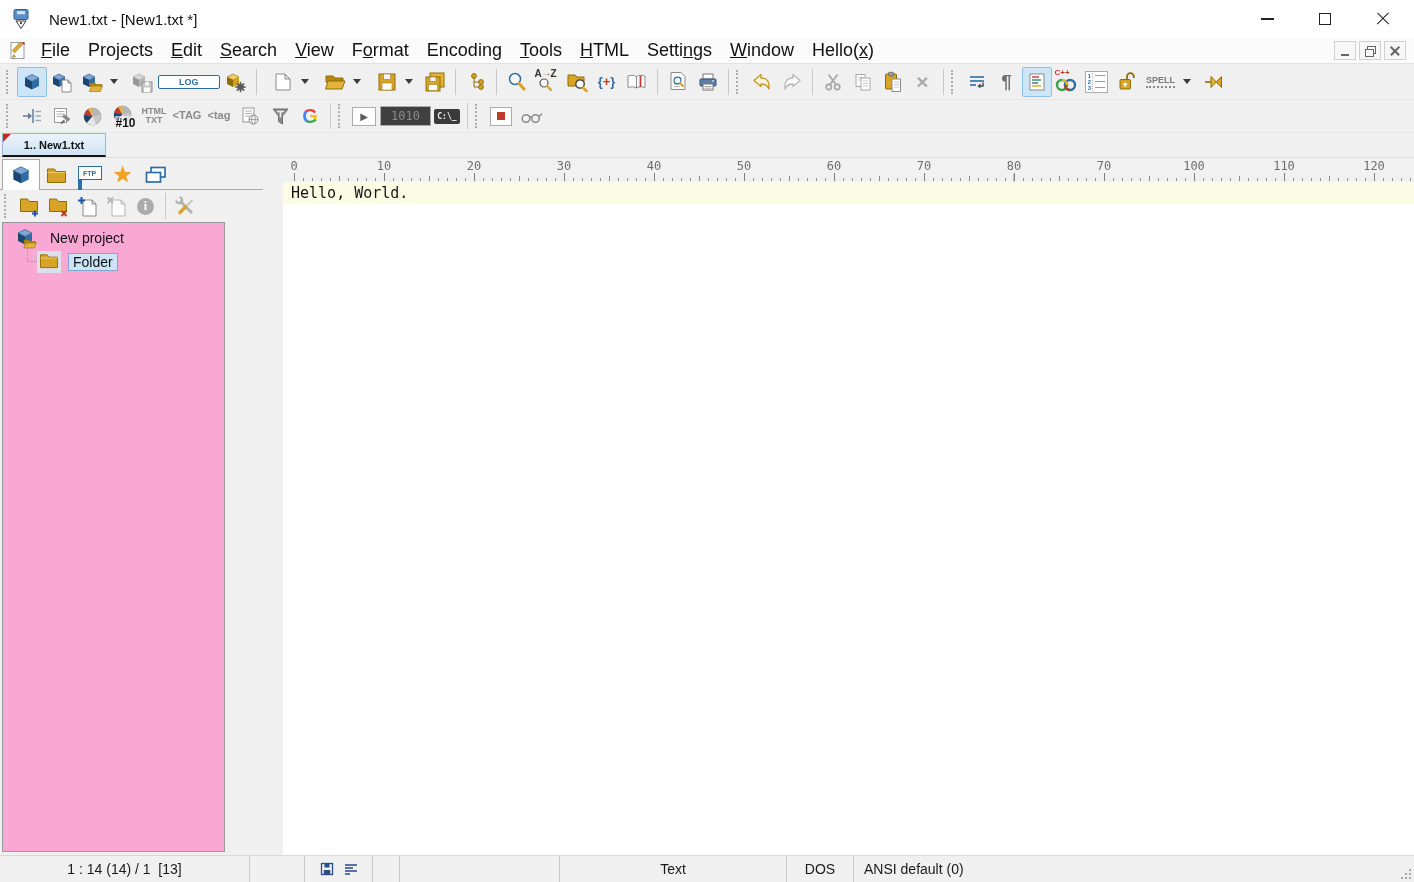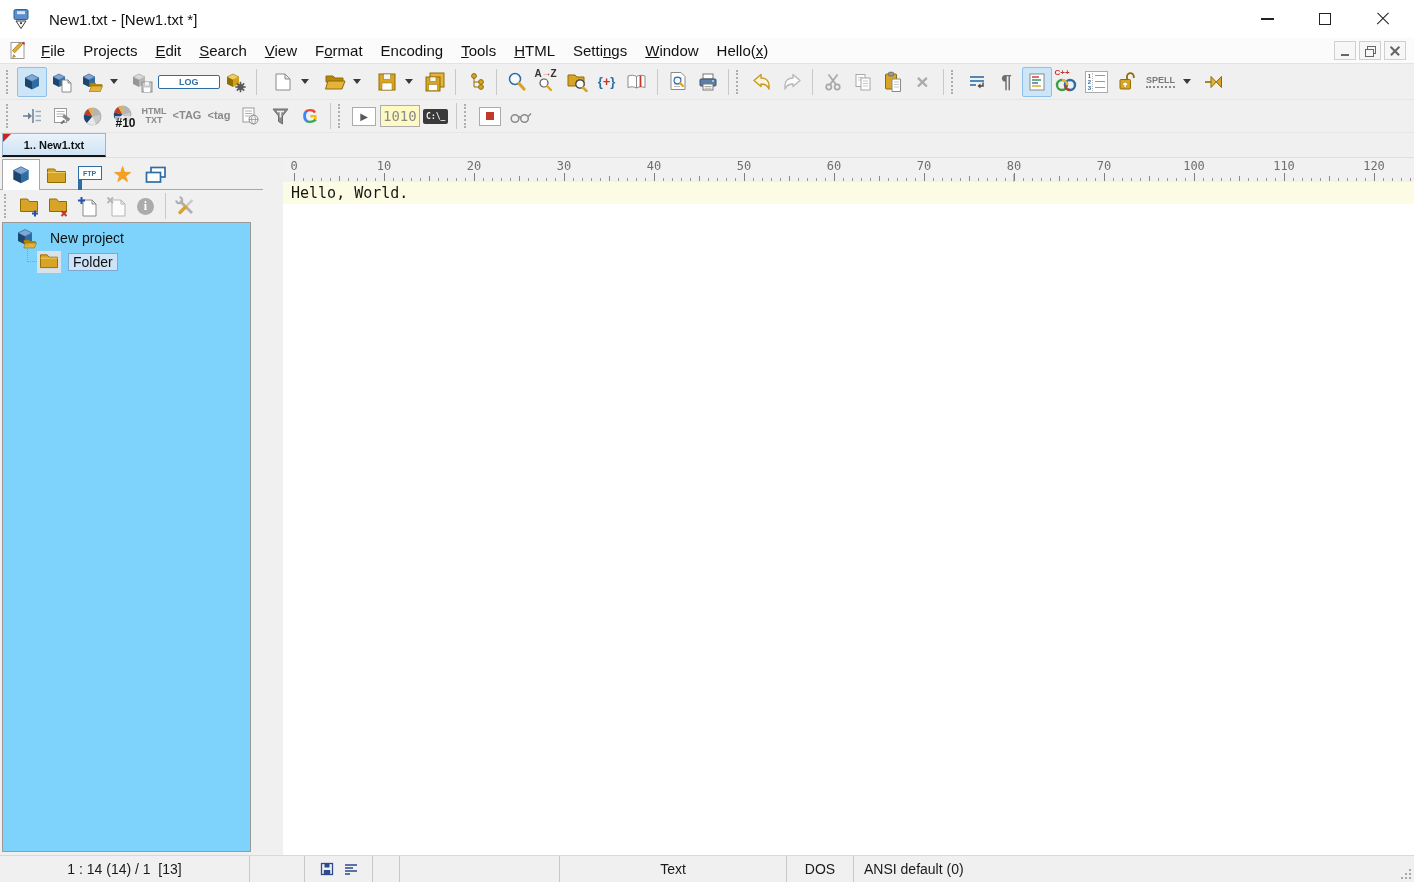--- a/index.html
+++ b/index.html
@@ -13,21 +13,21 @@
   .wbtn { width:58px; height:38px; display:flex; align-items:center; justify-content:center; }
   .glyph-min { width:13px; height:1.4px; background:#222; }
   .glyph-max { width:12px; height:12px; border:1.4px solid #222; }
   .glyph-close { position:relative; width:14px; height:14px; }
   .glyph-close:before,.glyph-close:after { content:""; position:absolute; left:-1px; top:6px; width:16px; height:1.4px; background:#222; }
   .glyph-close:before { transform:rotate(45deg);} .glyph-close:after { transform:rotate(-45deg);}
 
   
   .menubar { height:26px; background:#FBFBFB; display:flex; align-items:center; padding-left:8px; border-bottom:1px solid #E3E3E3; position:relative; }
   .docicon { margin-right:4px; display:flex; }
-  .mitem { padding:0 9px; font-size:15px; color:#111; height:26px; line-height:25px; }
+  .mitem { padding:0 9px; font-size:18px; color:#111; height:26px; line-height:25px; }
   .mitem .u { text-decoration:underline; }
   .mdictrls { position:absolute; right:8px; top:3px; display:flex; gap:3px; }
   .mdibtn { width:22px; height:19px; border:1px solid #CFCFCF; background:#F7F7F7; display:flex; align-items:center; justify-content:center; }
   .mdi-min { width:8px; height:2px; background:#666; margin-top:8px; }
   .mdi-restore { position:relative; width:10px; height:9px; }
   .mdi-restore:before { content:""; position:absolute; left:2px; top:0; width:7px; height:6px; border:1.3px solid #666; }
   .mdi-restore:after { content:""; position:absolute; left:0; top:3px; width:7px; height:6px; border:1.3px solid #666; background:#F7F7F7; }
   .mdi-close { position:relative; width:10px; height:10px; }
   .mdi-close:before,.mdi-close:after { content:""; position:absolute; left:-1px; top:4px; width:12px; height:1.6px; background:#666; }
   .mdi-close:before{transform:rotate(45deg);} .mdi-close:after{transform:rotate(-45deg);}
@@ -44,21 +44,21 @@
   .drop { width:14px; height:30px; display:flex; align-items:center; justify-content:center; flex:none; }
   .dtri { width:0; height:0; border-left:4px solid transparent; border-right:4px solid transparent; border-top:5px solid #3A3A3A; }
   .ticon { font-size:9px; font-weight:bold; color:#8A8A8A; letter-spacing:0; line-height:1.05; text-align:center; }
   .logbox { font-size:9px; font-weight:bold; color:#2E6DA4; border:1.5px solid #2E6DA4; border-radius:2px; padding:1px 20px; background:#fff; }
   .pilcrow { font-size:19px; color:#6E6E6E; font-weight:bold; }
   .xdel { font-size:21px; color:#ABABAB; font-weight:bold; line-height:1; }
   .braces { font-size:13px; font-weight:bold; color:#2E6DA4; }
   .braces .plus { color:#C0392B; }
   .spellbox { display:inline-block; font-size:9px; font-weight:bold; color:#7A7A7A; border-bottom:2px dotted #8A8A8A; padding-bottom:1px; }
   .consolebox { background:#3A3A3A; color:#F0F0F0; font-family:"DejaVu Sans Mono", monospace; font-size:8px; font-weight:bold; padding:3px 3px; border-radius:2px; }
-  .binbox { border:1px solid #ABABAB; background:#fef9c3; color:#8A8A8A; font-family:"DejaVu Sans Mono", monospace; font-size:14px; padding:2px 2px; }
+  .binbox { border:1px solid #ABABAB; background:#404040; color:#8A8A8A; font-family:"DejaVu Sans Mono", monospace; font-size:12px; padding:2px 10px; }
   .playbox { border:1px solid #ABABAB; background:#fff; width:24px; height:19px; display:flex; align-items:center; justify-content:center; color:#5A5A5A; font-size:10px; }
   .recbox { border:1px solid #ABABAB; background:#fff; width:22px; height:19px; display:flex; align-items:center; justify-content:center; }
   .recsq { width:8px; height:8px; background:#C0392B; }
   .g { font-weight:bold; font-size:20px; color:#4285F4; font-family:"Liberation Sans", sans-serif; }
   @supports ((-webkit-background-clip:text)) {
     .g { background:conic-gradient(from -40deg,#EA4335 0 90deg,#FBBC05 90deg 160deg,#34A853 160deg 260deg,#4285F4 260deg 360deg); -webkit-background-clip:text; color:transparent; }
   }
   .azicon { position:relative; width:24px; height:24px; }
   .azicon .a { position:absolute; left:0; top:-2px; font-size:10px; font-weight:bold; color:#333; }
   .azicon .ar { position:absolute; left:7px; top:-3px; font-size:10px; font-weight:bold; color:#C0392B; }
@@ -84,21 +84,21 @@
   .ptabs { position:absolute; left:0; top:0; width:263px; height:32px; display:flex; align-items:flex-end; border-bottom:1px solid #A8A8A8; padding-left:2px; }
   .ptab { width:33px; height:28px; display:flex; align-items:center; justify-content:center; }
   .ptab.active { width:38px; height:31px; background:#fff; border:1px solid #A8A8A8; border-bottom:none; margin-bottom:-1px; }
   .ptab .star { color:#F6A21E; font-size:22px; text-shadow:0 0 1px #C8831A; }
   .ftpmon { position:relative; width:24px; height:18px; }
   .ftpmon .scr { width:24px; height:14px; border:1.6px solid #2E6DA4; background:#fff; display:flex; align-items:center; justify-content:center; font-size:7px; font-weight:bold; color:#2E6DA4; }
   .ftpmon .stand { margin:0 auto; width:10px; height:3px; border-left:2px solid #2E6DA4; border-right:2px solid #2E6DA4; border-bottom:2px solid #2E6DA4; }
   .ptoolbar { position:absolute; left:0; top:32px; width:263px; height:32px; display:flex; align-items:center; background:#F0F0F0; padding-left:2px; }
   .ptoolbar .tbtn { min-width:29px; height:28px; }
   .infocirc { width:17px; height:17px; border-radius:50%; background:#ABABAB; color:#fff; font-size:12px; font-weight:bold; font-family:"Liberation Serif", serif; display:flex; align-items:center; justify-content:center; }
-  .tree { position:absolute; left:2px; top:64px; width:249px; bottom:3px; background:#7dd3fc; border:1px solid #9A9A9A; font-size:14px; color:#111; }
+  .tree { position:absolute; left:2px; top:64px; width:223px; bottom:3px; background:#f9a8d4; border:1px solid #9A9A9A; font-size:14px; color:#111; }
   .tnode { position:relative; height:24px; display:flex; align-items:center; }
   .tnode.root { padding-left:12px; margin-top:3px; }
   .tnode.child { padding-left:34px; }
   .tnode .lbl { margin-left:7px; padding:1px 4px; }
   .tnode.child .iconwrap { background:#DAE1E9; padding:1px 2px; }
   .tnode.child .lbl { background:#CDE3F7; border:1px solid #7FA7D1; padding:0 4px; }
   .connector { position:absolute; left:24px; top:-6px; width:10px; height:18px; border-left:1px dotted #9A9A9A; border-bottom:1px dotted #9A9A9A; }
 
   
   .editor { position:absolute; left:283px; top:0; right:0; bottom:0; background:#fff; }

